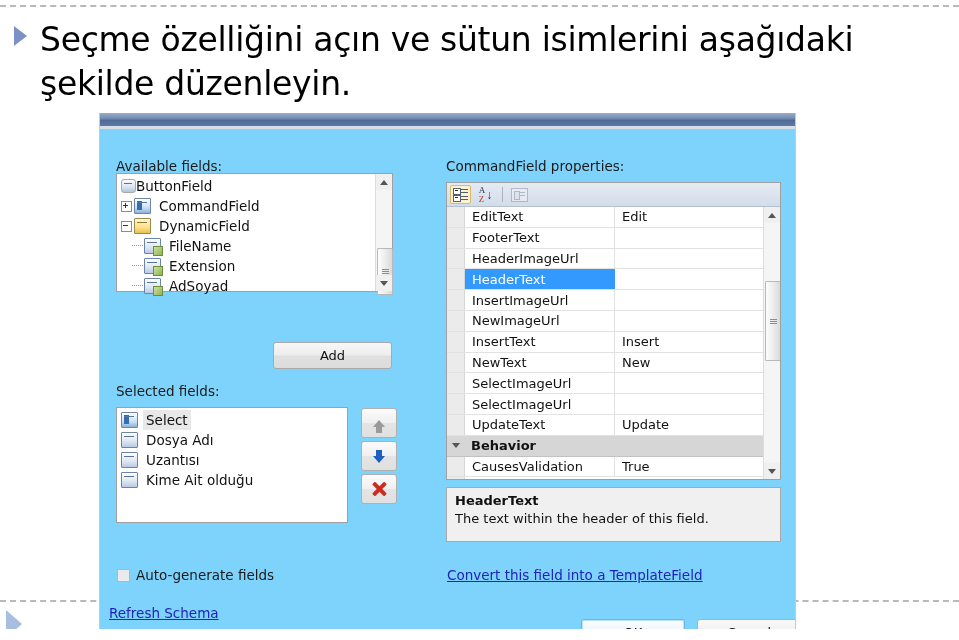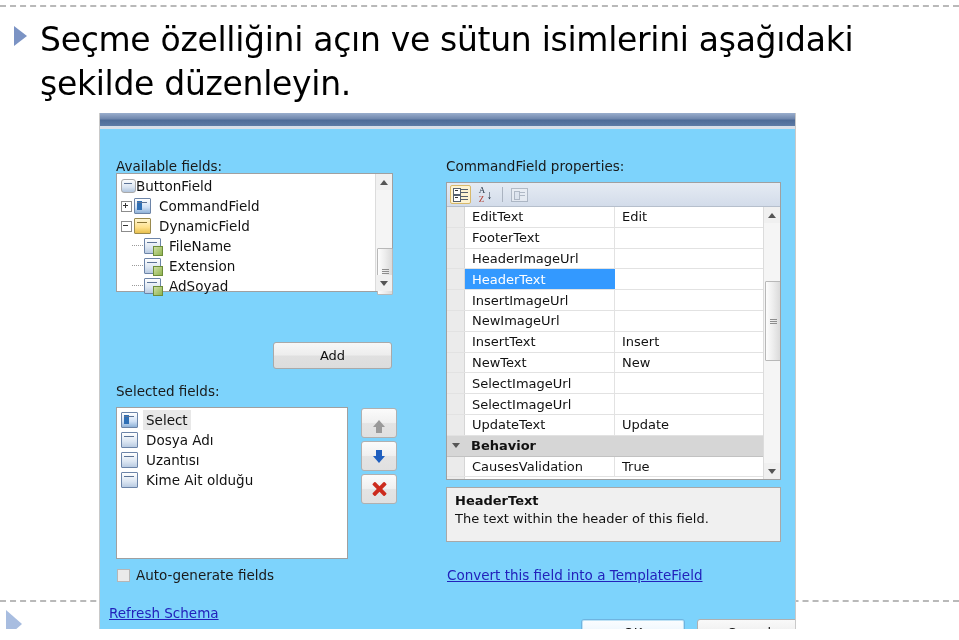--- a/index.html
+++ b/index.html
@@ -61,21 +61,21 @@
     font-family:"DejaVu Sans", sans-serif;white-space:nowrap;
   }
 
   
   .listbox{
     position:absolute;background:#ffffff;
     border:1px solid #a0a0a0;box-sizing:border-box;
   }
   
   #available-fields-list{left:16px;top:44px;width:277px;height:119px;}
-  #selected-fields-list{left:16px;top:278px;width:232px;height:152px;}
+  #selected-fields-list{left:16px;top:278px;width:232px;height:116px;}
   .plusbox,.minusbox{
     width:9px;height:9px;border:1px solid #8c8c8c;background:#fff;
     display:inline-block;position:relative;margin-right:2px;flex:0 0 auto;
   }
   .plusbox:before,.minusbox:before{
     content:"";position:absolute;left:1px;top:3px;width:5px;height:1px;background:#333;
   }
   .plusbox:after{
     content:"";position:absolute;left:3px;top:1px;width:1px;height:5px;background:#333;
   }

